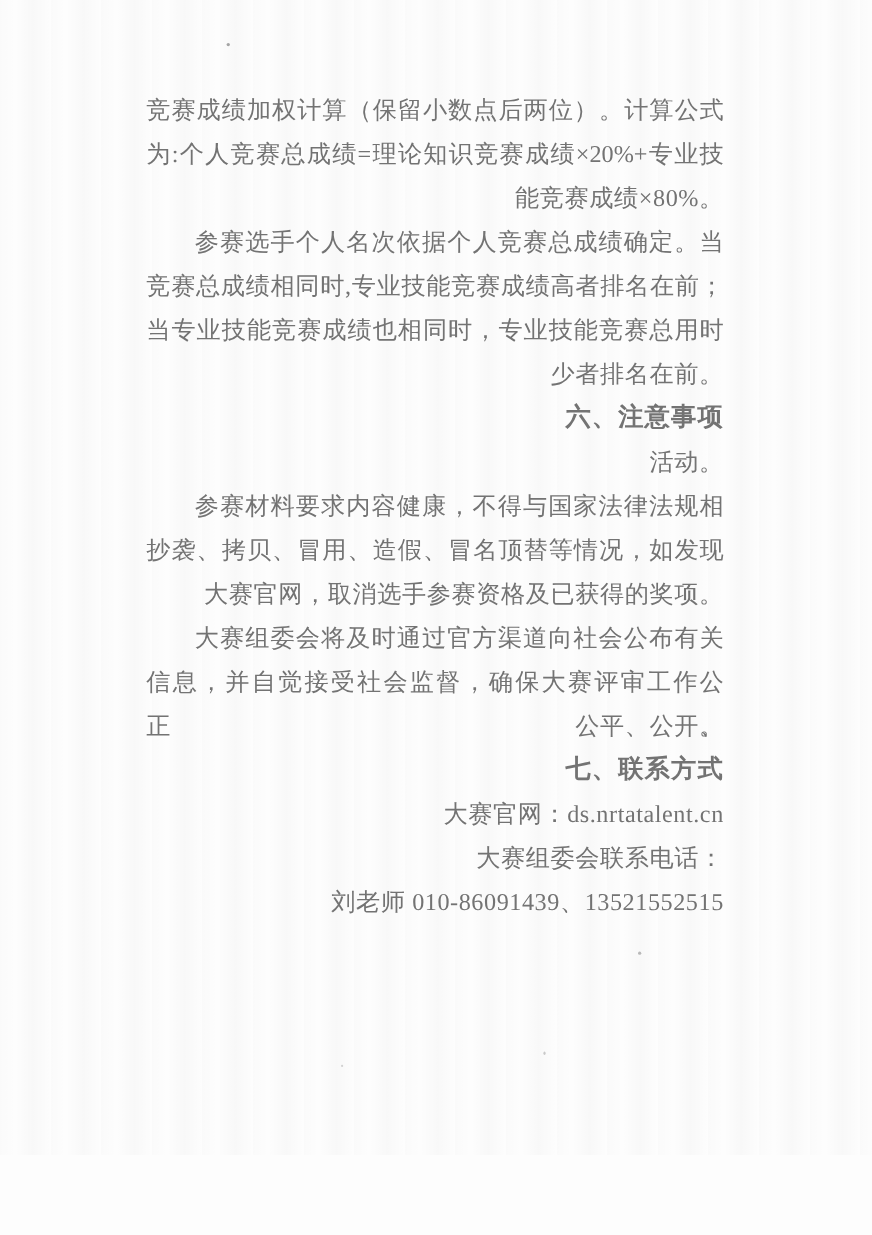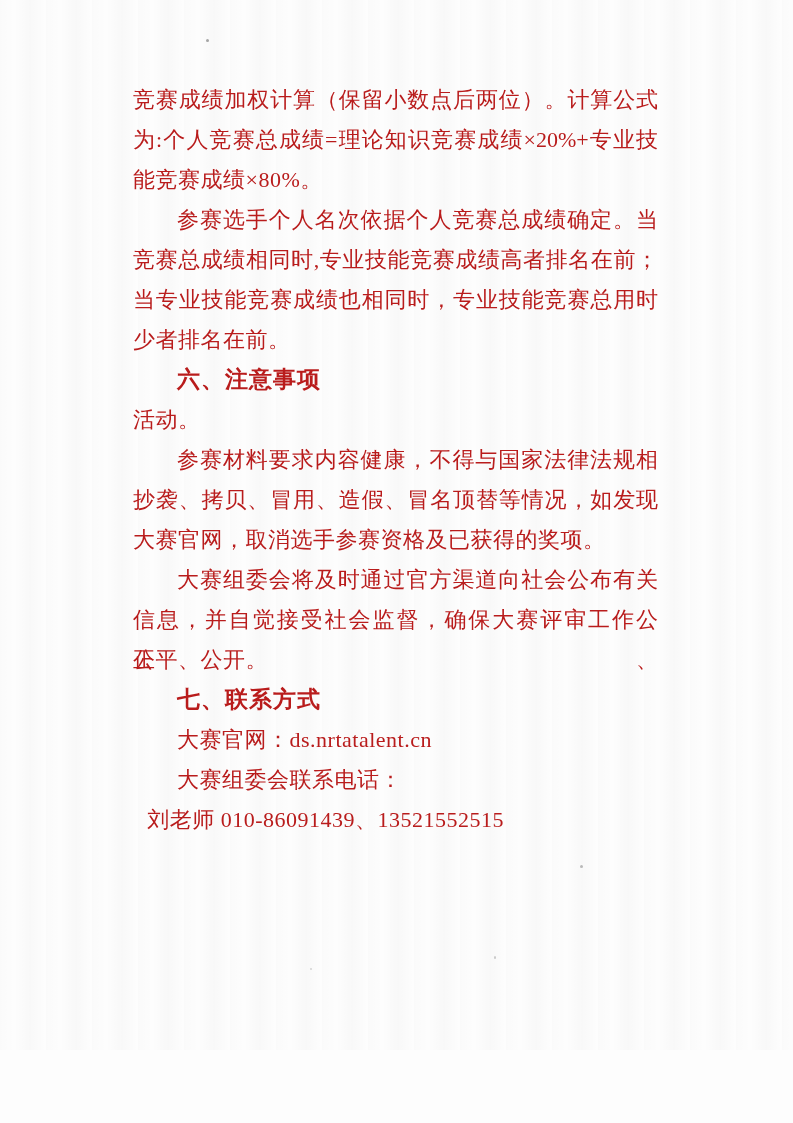--- a/index.html
+++ b/index.html
@@ -42,49 +42,50 @@
     width: 525px;
     color: #1c1c1c;
   }
   .line {
     line-height: 40px;
     height: 40px;
     font-size: 22px;
     font-family: "Liberation Serif", serif;
     white-space: nowrap;
     letter-spacing: 0.5px;
+    text-align: right;
   }
   .line.full {
     white-space: normal;
     text-align: justify;
     text-align-last: justify;
     letter-spacing: 0;
   }
   .line.heading {
-    font-family: Liberation Serif, serif;
+    font-family: Liberation Mono, monospace;
     font-weight: bold;
     font-size: 23px;
     letter-spacing: 1px;
   }
   .speck {
     position: absolute;
     border-radius: 50%;
     pointer-events: none;
   }
   .speck.s1 { left: 206px; top: 39px;  width: 3px; height: 3px; background: rgba(60,60,60,0.45); }
   .speck.s2 { left: 580px; top: 865px; width: 3px; height: 3px; background: rgba(90,90,90,0.40); }
   .speck.s3 { left: 494px; top: 956px; width: 2px; height: 3px; background: rgba(110,110,110,0.35); }
   .speck.s4 { left: 310px; top: 968px; width: 2px; height: 2px; background: rgba(120,120,120,0.30); }
 </style>
 </head>
 <body>
 
 <div class="page" style="background: rgb(253, 253, 253);">
   <div class="scan-texture"></div>
-  <div class="text-block" style="color: #b91c1c;">
+  <div class="text-block" style="color: #737373;">
       <div class="line body full">竞赛成绩加权计算（保留小数点后两位）。计算公式</div>
       <div class="line body full">为:个人竞赛总成绩=理论知识竞赛成绩×20%+专业技</div>
       <div class="line body">能竞赛成绩×80%。</div>
       <div class="line body full" style="padding-left: 44px;">参赛选手个人名次依据个人竞赛总成绩确定。当</div>
       <div class="line body full">竞赛总成绩相同时,专业技能竞赛成绩高者排名在前；</div>
       <div class="line body full">当专业技能竞赛成绩也相同时，专业技能竞赛总用时</div>
       <div class="line body">少者排名在前。</div>
       <div class="line heading" style="padding-left: 44px;">六、注意事项</div>
       <div class="line body">活动。</div>
       <div class="line body full" style="padding-left: 44px;">参赛材料要求内容健康，不得与国家法律法规相</div>

